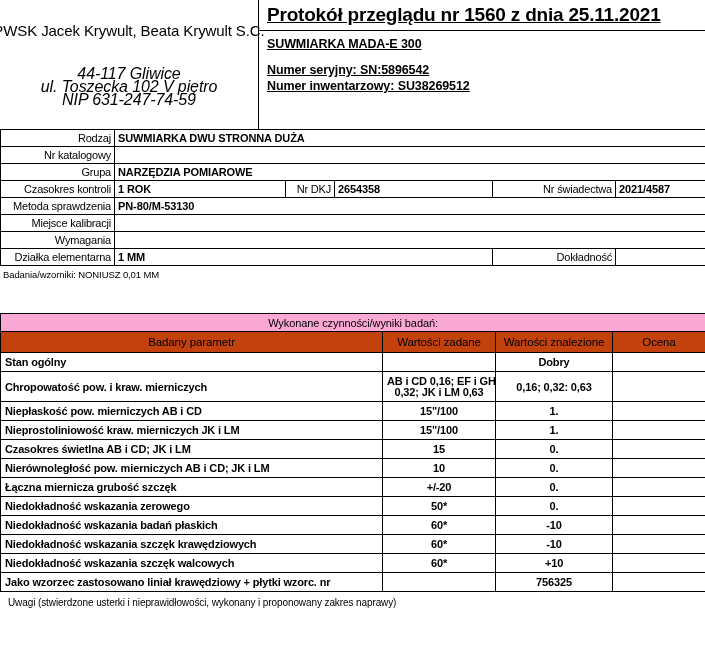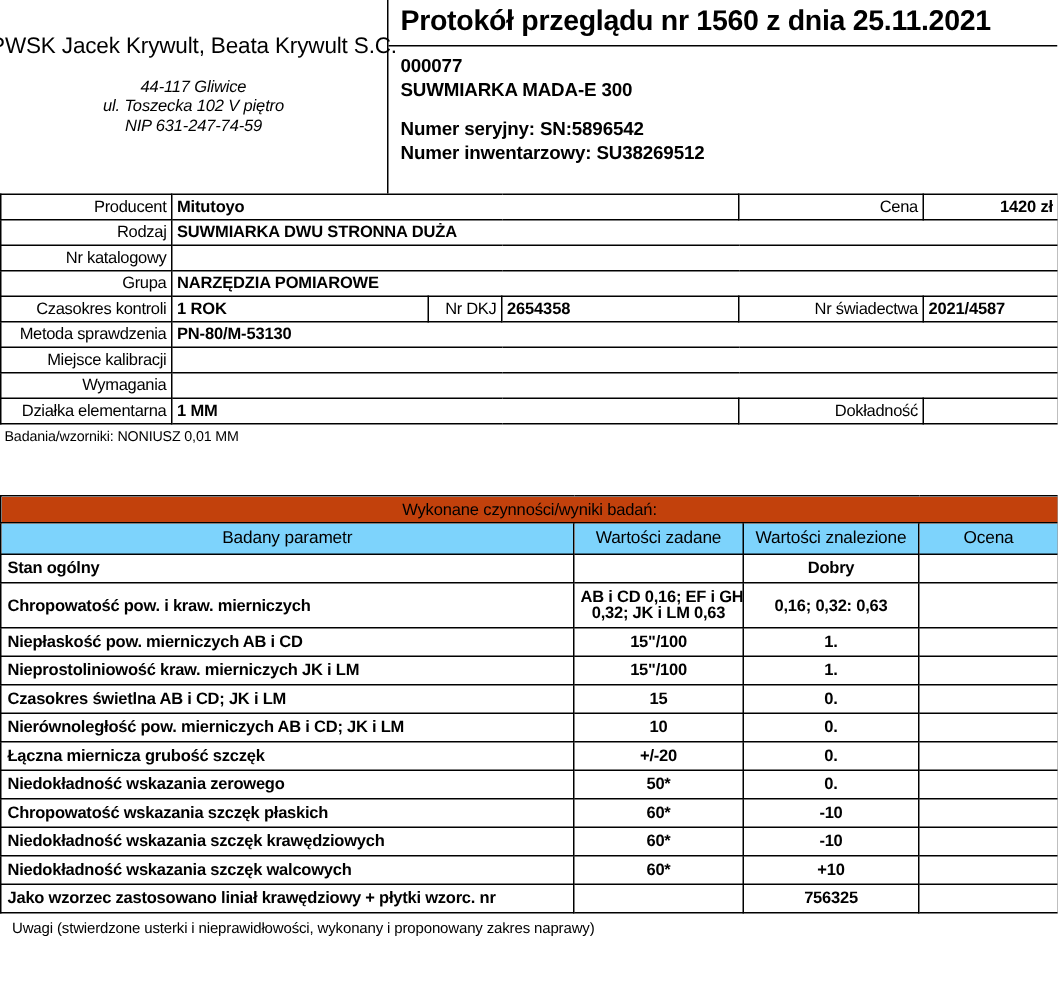--- a/index.html
+++ b/index.html
@@ -36,33 +36,34 @@
     padding-top: 22px;
   }
   .company-name {
     font-size: 15px;
     font-weight: 400;
     letter-spacing: -0.1px;
     white-space: nowrap;
   }
   .company-addr {
     font-style: italic;
-    font-size: 11px;
+    font-size: 16px;
     font-weight: 400;
     line-height: 13px;
     text-align: center;
-    margin-top: 13px;
+    margin-top: 28px;
     letter-spacing: -0.1px;
   }
   .header-right {
     width: 447px;
     box-sizing: border-box;
     border-left: 1px solid #000;
     display: flex;
     flex-direction: column;
+    text-decoration: underline;
   }
   .title-box {
     height: 31px;
     box-sizing: border-box;
     border-bottom: 1px solid #000;
     display: flex;
     align-items: center;
     padding-left: 8px;
   }
   .doc-title {
@@ -127,29 +128,29 @@
 
   
   table.results td {
     border: 1px solid #000;
     font-size: 11px;
     padding: 0 4px;
     box-sizing: border-box;
     overflow: hidden;
   }
   tr.res-title td {
-    background: #c2410c;
+    background: #f9a8d4;
     text-align: center;
     height: 18px;
     font-size: 11px;
     font-weight: 400;
     letter-spacing: -0.1px;
   }
   tr.res-head td {
-    background: #7dd3fc;
+    background: #c2410c;
     text-align: center;
     height: 21px;
     font-size: 11.5px;
     font-weight: 400;
     letter-spacing: -0.1px;
   }
   tr.res-row td {
     height: 19px;
     font-weight: bold;
     letter-spacing: -0.15px;
@@ -185,46 +186,39 @@
         <div>44-117  Gliwice</div>
         <div>ul. Toszecka 102 V piętro</div>
         <div>NIP 631-247-74-59</div>
       </div>
     </div>
     <div class="header-right">
       <div class="title-box">
         <div class="doc-title">Protokół przeglądu nr 1560 z dnia 25.11.2021</div>
       </div>
       <div class="subject-box">
-        <div class="subject-line">000077</div>
         <div class="subject-line">SUWMIARKA MADA-E 300</div>
         <div class="subject-gap"></div>
         <div class="subject-line">Numer seryjny: SN:5896542</div>
         <div class="subject-line">Numer inwentarzowy: SU38269512</div>
       </div>
     </div>
   </div>
 
   <table class="info">
     <colgroup>
       <col style="width:114px">
       <col style="width:171px">
       <col style="width:49px">
       <col style="width:158px">
       <col style="width:123px">
       <col style="width:90px">
     </colgroup>
     <tbody>
       <tr>
-        <td class="lbl">Producent</td>
-        <td class="val" colspan="3">Mitutoyo</td>
-        <td class="lbl">Cena</td>
-        <td class="val-right">1420 zł</td>
-      </tr>
-      <tr>
         <td class="lbl">Rodzaj</td>
         <td class="val" colspan="5">SUWMIARKA DWU STRONNA DUŻA</td>
       </tr>
       <tr>
         <td class="lbl">Nr katalogowy</td>
         <td class="val" colspan="5"></td>
       </tr>
       <tr>
         <td class="lbl">Grupa</td>
         <td class="val" colspan="5">NARZĘDZIA POMIAROWE</td>
@@ -326,21 +320,21 @@
         <td class="c">0.</td>
         <td class="c"></td>
       </tr>
       <tr class="res-row">
         <td>Niedokładność wskazania zerowego</td>
         <td class="c">50*</td>
         <td class="c">0.</td>
         <td class="c"></td>
       </tr>
       <tr class="res-row">
-        <td>Chropowatość wskazania szczęk płaskich</td>
+        <td>Niedokładność wskazania badań płaskich</td>
         <td class="c">60*</td>
         <td class="c">-10</td>
         <td class="c"></td>
       </tr>
       <tr class="res-row">
         <td>Niedokładność wskazania szczęk krawędziowych</td>
         <td class="c">60*</td>
         <td class="c">-10</td>
         <td class="c"></td>
       </tr>

